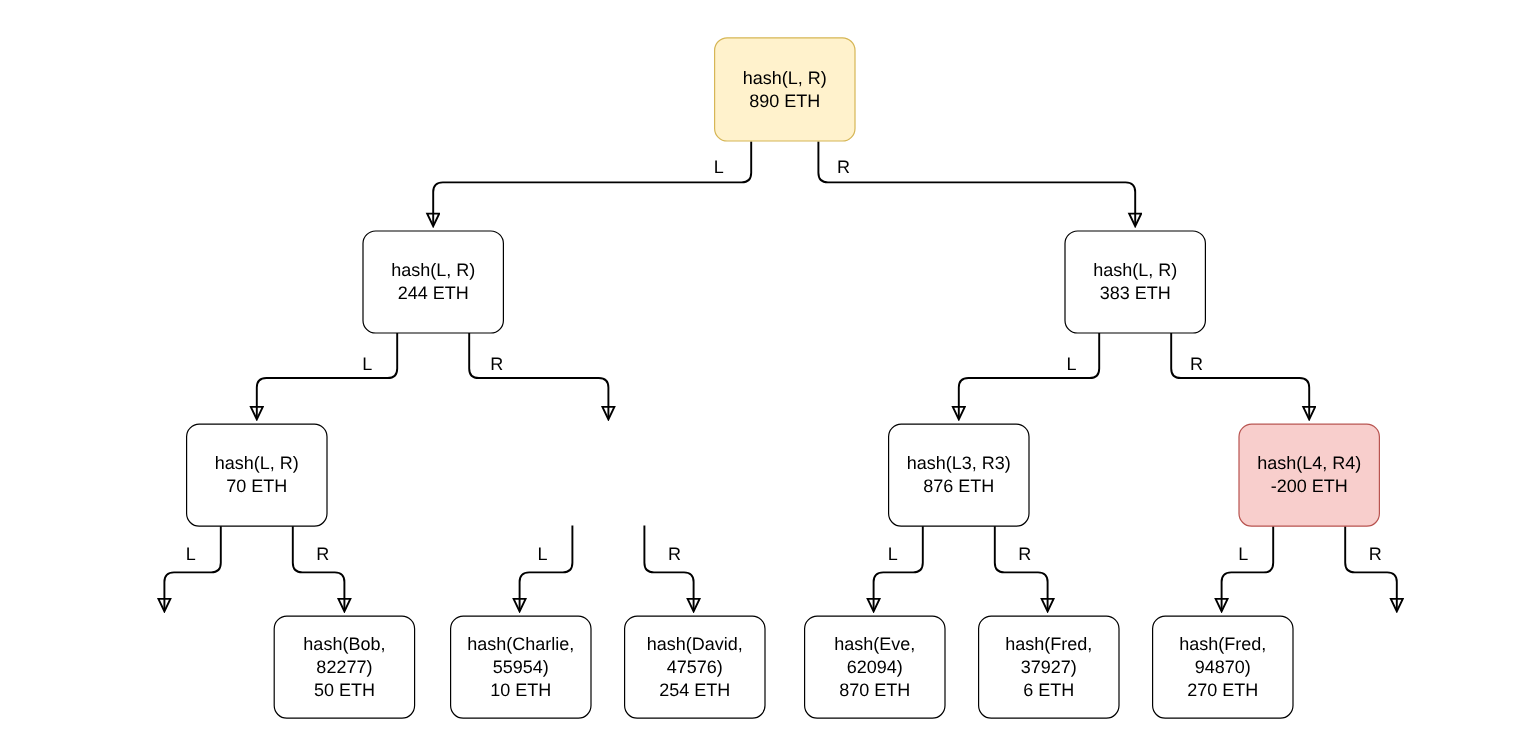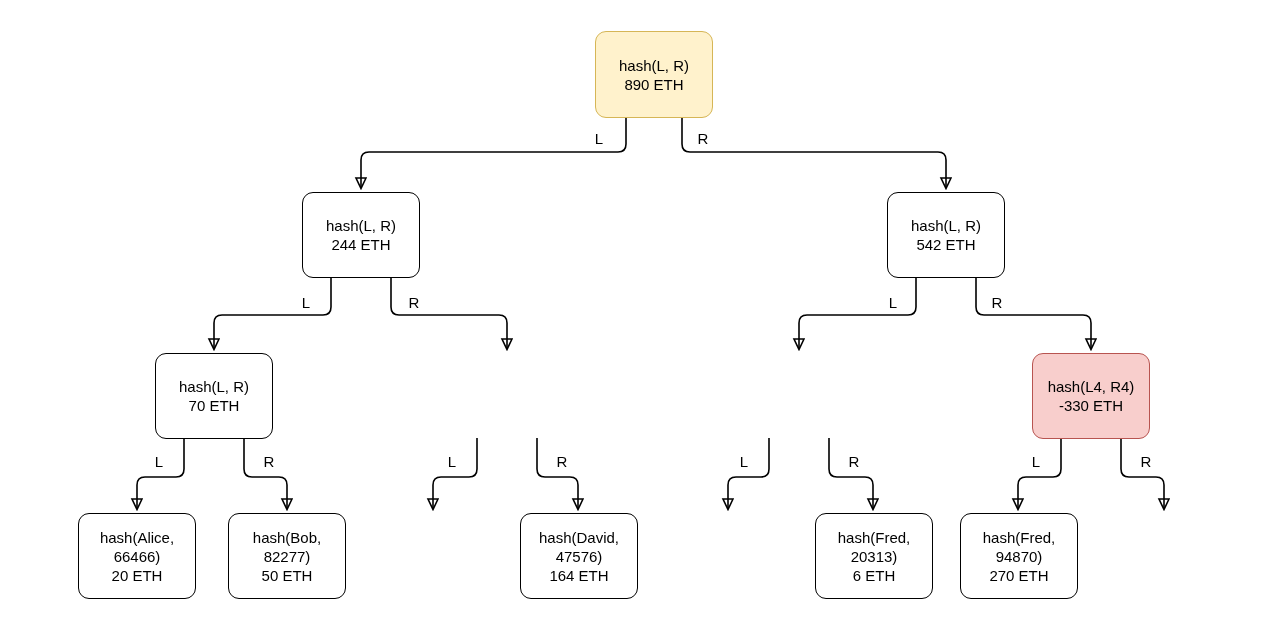--- a/index.html
+++ b/index.html
@@ -104,50 +104,59 @@
     <span class="line">hash(L, R)</span>
     <span class="line">890 ETH</span>
   </div>
 
   <div class="node" style="left:302px;top:192px">
     <span class="line">hash(L, R)</span>
     <span class="line">244 ETH</span>
   </div>
   <div class="node" style="left:887px;top:192px">
     <span class="line">hash(L, R)</span>
-    <span class="line">542 ETH</span>
+    <span class="line">383 ETH</span>
   </div>
 
   <div class="node" style="left:155px;top:353px">
     <span class="line">hash(L, R)</span>
     <span class="line">70 ETH</span>
   </div>
+  <div class="node" style="left:740px;top:353px">
+    <span class="line">hash(L3, R3)</span>
+    <span class="line">876 ETH</span>
+  </div>
   <div class="node negative" style="left:1032px;top:353px">
     <span class="line">hash(L4, R4)</span>
-    <span class="line">-330 ETH</span>
+    <span class="line">-200 ETH</span>
   </div>
 
-  <div class="node" style="left:78px;top:513px">
-    <span class="line">hash(Alice,</span>
-    <span class="line">66466)</span>
-    <span class="line">20 ETH</span>
-  </div>
   <div class="node" style="left:228px;top:513px">
     <span class="line">hash(Bob,</span>
     <span class="line">82277)</span>
     <span class="line">50 ETH</span>
   </div>
+  <div class="node" style="left:375px;top:513px">
+    <span class="line">hash(Charlie,</span>
+    <span class="line">55954)</span>
+    <span class="line">10 ETH</span>
+  </div>
   <div class="node" style="left:520px;top:513px">
     <span class="line">hash(David,</span>
     <span class="line">47576)</span>
-    <span class="line">164 ETH</span>
+    <span class="line">254 ETH</span>
+  </div>
+  <div class="node" style="left:670px;top:513px">
+    <span class="line">hash(Eve,</span>
+    <span class="line">62094)</span>
+    <span class="line">870 ETH</span>
   </div>
   <div class="node" style="left:815px;top:513px">
     <span class="line">hash(Fred,</span>
-    <span class="line">20313)</span>
+    <span class="line">37927)</span>
     <span class="line">6 ETH</span>
   </div>
   <div class="node" style="left:960px;top:513px">
     <span class="line">hash(Fred,</span>
     <span class="line">94870)</span>
     <span class="line">270 ETH</span>
   </div>
 
 </div>
 

